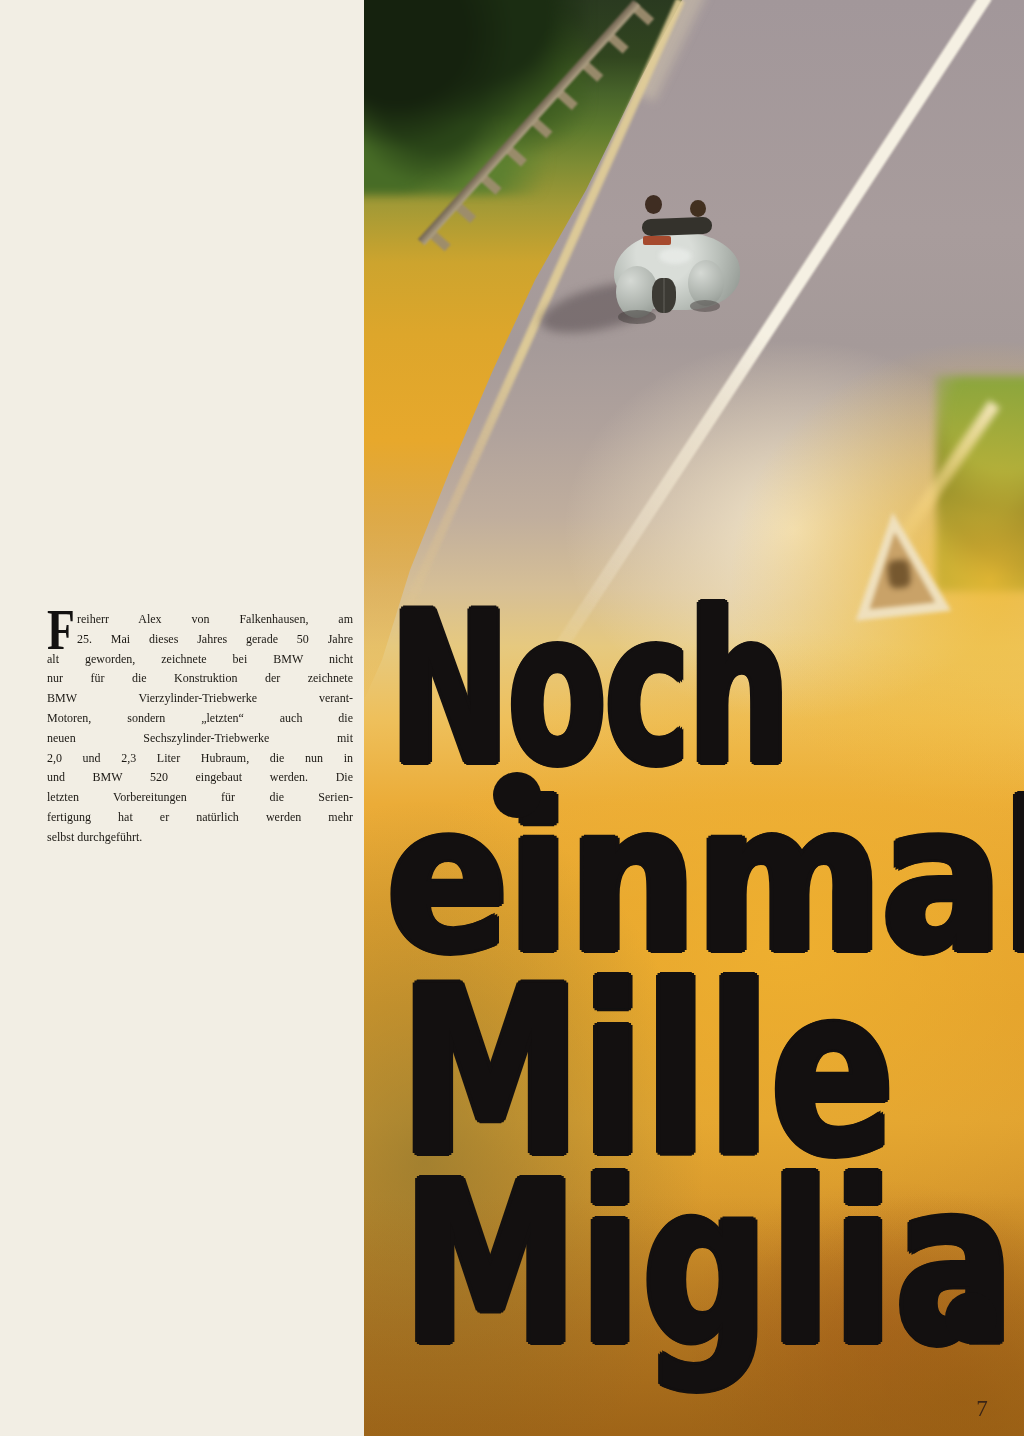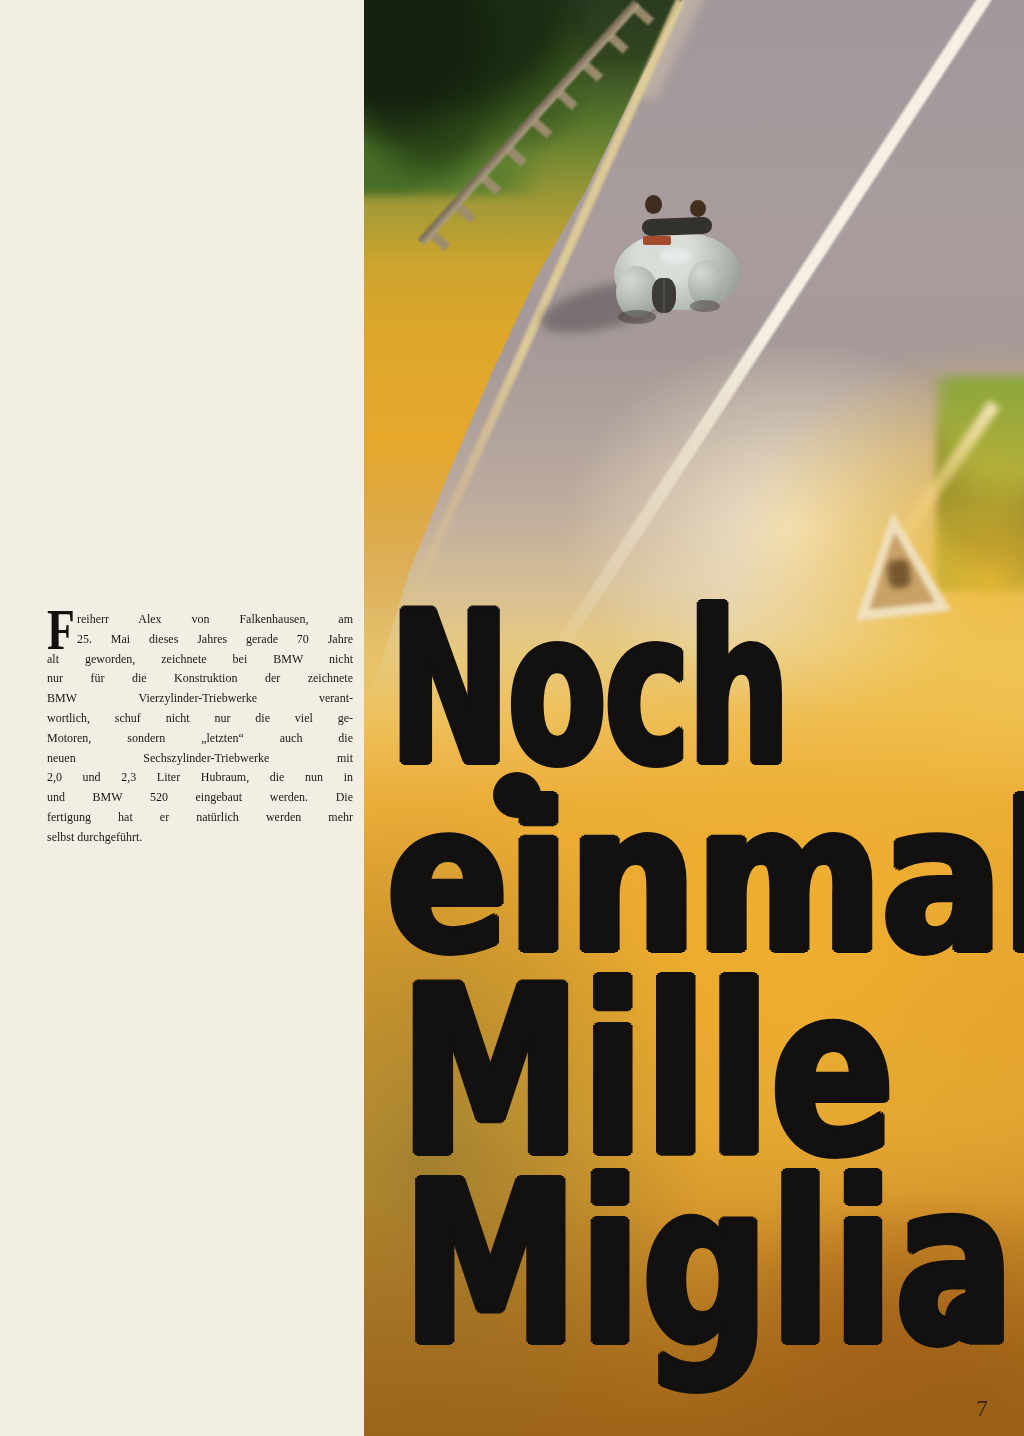--- a/index.html
+++ b/index.html
@@ -113,29 +113,29 @@
       font-size:23px;color:#3a2416;}
 </style>
 </head>
 <body>
 
 <div class="page">
 
   <section class="article">
     <span class="dropcap">F</span>
     <div class="bodyline indent">reiherr Alex von Falkenhausen, am</div>
-    <div class="bodyline indent">25. Mai dieses Jahres gerade 70 Jahre</div>
+    <div class="bodyline indent">25. Mai dieses Jahres gerade 50 Jahre</div>
     <div class="bodyline">alt geworden, zeichnete bei BMW nicht</div>
     <div class="bodyline">nur für die Konstruktion der zeichnete</div>
     <div class="bodyline">BMW Vierzylinder-Triebwerke verant-</div>
-    <div class="bodyline">wortlich, schuf nicht nur die viel ge-</div>
     <div class="bodyline">Motoren, sondern „letzten“ auch die</div>
     <div class="bodyline">neuen Sechszylinder-Triebwerke mit</div>
     <div class="bodyline">2,0 und 2,3 Liter Hubraum, die nun in</div>
     <div class="bodyline">und BMW 520 eingebaut werden. Die</div>
+    <div class="bodyline">letzten Vorbereitungen für die Serien-</div>
     <div class="bodyline">fertigung hat er natürlich werden mehr</div>
     <div class="bodyline last">selbst durchgeführt.</div>
   </section>
 
   <div class="photo">
     <div class="road"></div>
     <div class="road-band"></div>
     <div class="verge"></div>
     <div class="trees-left"></div>
     <div class="rail-posts"></div>

